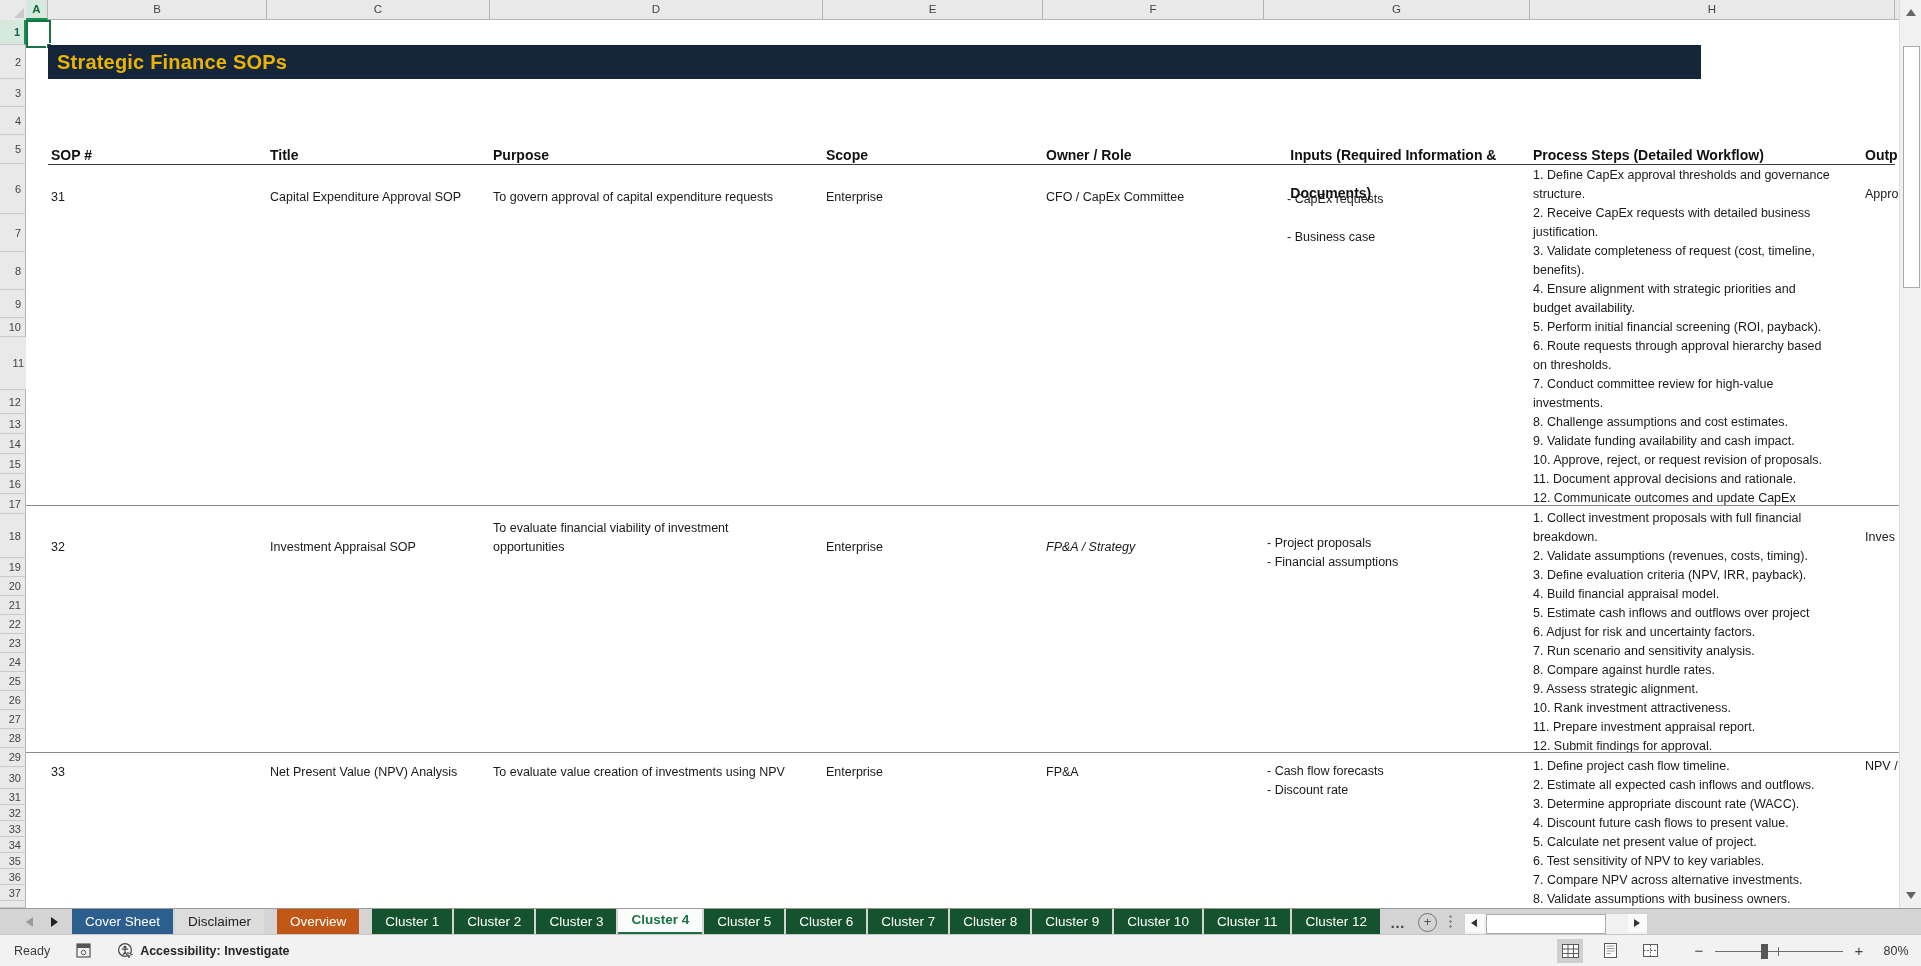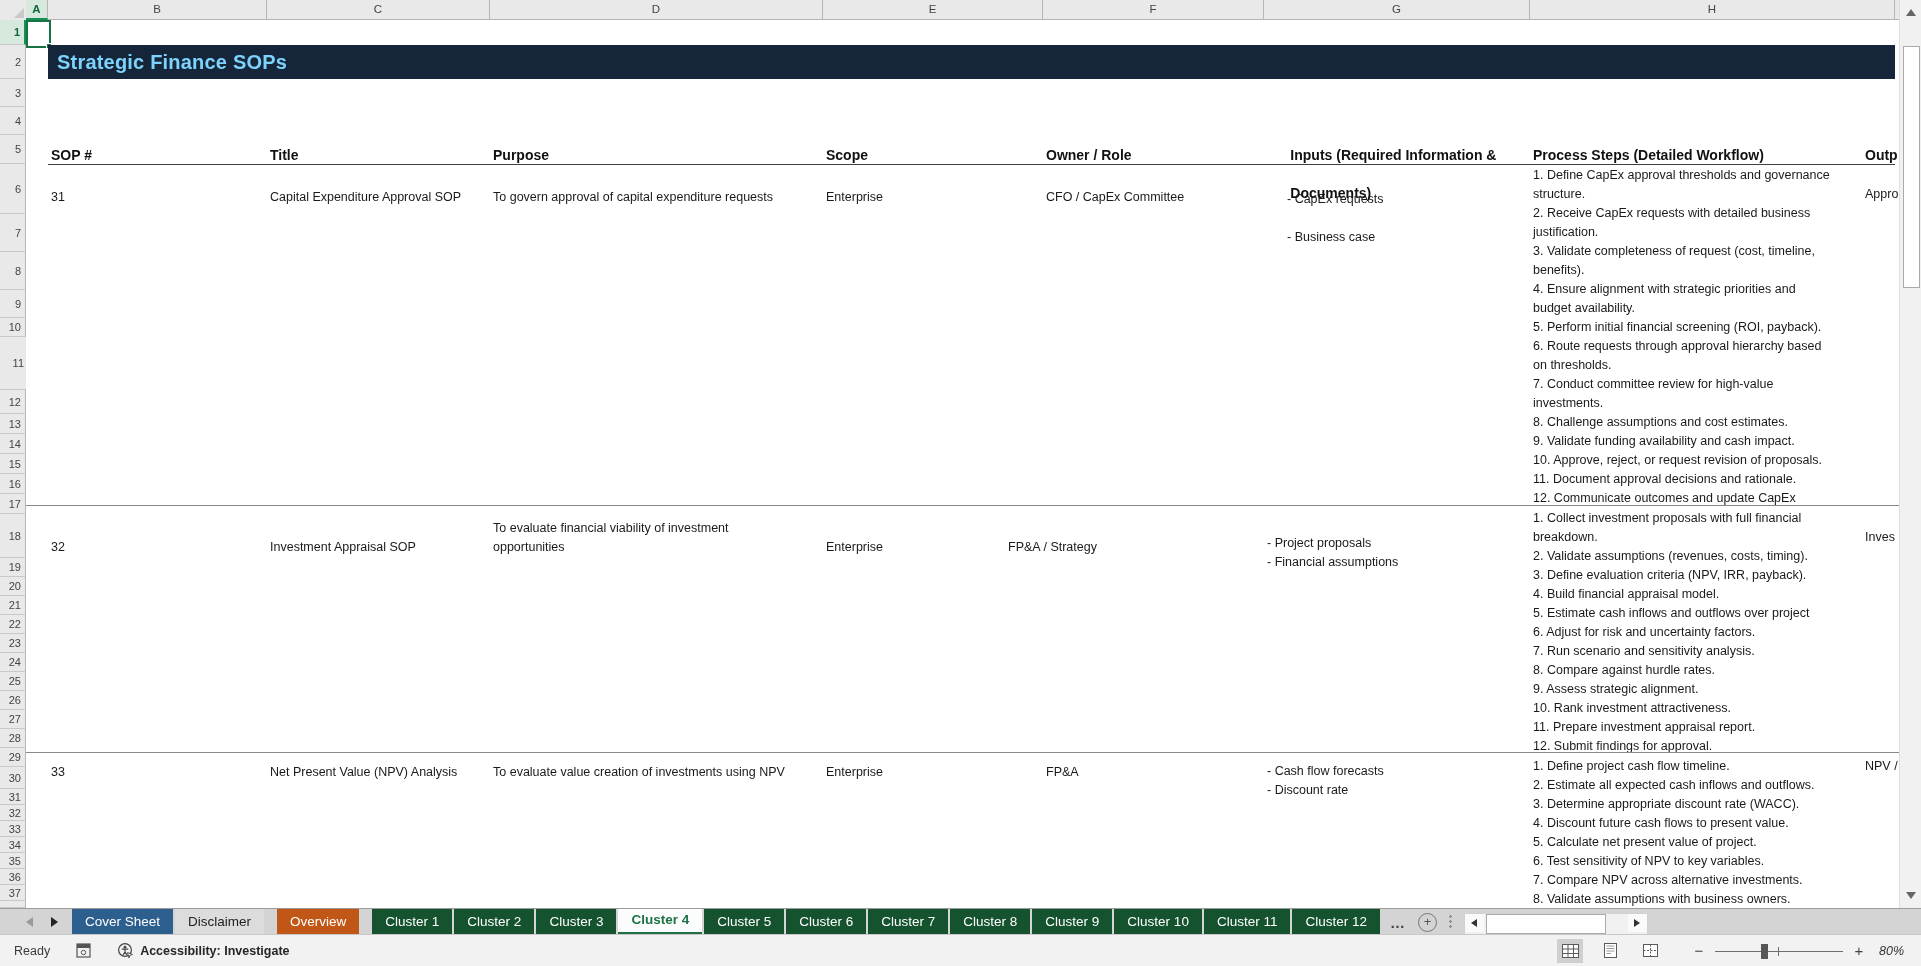--- a/index.html
+++ b/index.html
@@ -16,21 +16,21 @@
   .colh.sel{background:#d7e8de;color:#0e6b39;border-bottom:2px solid #159052;font-weight:bold;}
   .rowgut{position:absolute;left:0;top:20px;width:26px;}
   .rowh{box-sizing:border-box;width:26px;border-bottom:1px solid #c9c9c9;border-right:1px solid #b5b5b5;
         background:#e9e9e9;color:#444;font-size:11px;display:flex;align-items:center;justify-content:flex-end;
         padding-right:4px;}
   .rowh.sel{background:#d7e8de;color:#0e6b39;border-right:2px solid #159052;font-weight:bold;}
   
   .gridbody{position:absolute;left:26px;top:20px;width:1873px;height:888px;background:#fff;overflow:hidden;}
   .selbox{position:absolute;left:0;top:0;width:21px;height:24px;border:2px solid #177245;}
   .selbox:after{content:"";position:absolute;right:-3px;bottom:-3px;width:4px;height:4px;background:#177245;border:1px solid #fff;}
-  .titlebar{position:absolute;left:22px;width:1847px;height:34px;color:#7dd3fc;font-weight:bold;
+  .titlebar{position:absolute;left:22px;width:1653px;height:34px;color:#eab308;font-weight:bold;
             font-size:20px;line-height:34px;padding-left:9px;box-sizing:border-box;letter-spacing:.2px;}
   .subbar{position:absolute;left:22px;width:1847px;height:28px;color:#fff;font-weight:bold;
           font-size:14.5px;line-height:28px;padding-left:9px;box-sizing:border-box;}
   .cell{position:absolute;font-size:12.5px;line-height:19px;color:#1a1a1a;white-space:pre;}
   .hcell{position:absolute;font-size:14px;line-height:19px;color:#111;font-weight:bold;white-space:pre;}
   .hline{position:absolute;left:22px;width:1847px;height:0;border-top:1px solid #404040;}
   .section{position:absolute;left:0;width:1873px;}
   .section.bord{border-top:1px solid #8a8a8a;}
   .section, .section *{box-sizing:border-box;}
   
@@ -70,21 +70,21 @@
   .sb-acc{display:flex;align-items:center;gap:6px;font-weight:bold;color:#262626;}
   .sb-right{position:absolute;right:8px;top:0;height:31px;display:flex;align-items:center;gap:14px;}
   .viewicon{width:26px;height:24px;display:flex;align-items:center;justify-content:center;}
   .viewicon.active{background:#cfcfcf;}
   .zoomwrap{display:flex;align-items:center;gap:10px;margin-left:16px;}
   .zoomtrack{position:relative;width:128px;height:16px;}
   .zoomtrack .line{position:absolute;left:0;right:0;top:8px;height:1px;background:#6e6e6e;}
   .zoomtrack .tick{position:absolute;left:63px;top:4px;width:1px;height:9px;background:#6e6e6e;}
   .zoomtrack .knob{position:absolute;left:46px;top:1px;width:7px;height:15px;background:#565656;}
   .zoomsign{font-size:15px;color:#444;width:12px;text-align:center;}
-  .zoompct{width:34px;text-align:left;color:#333;font-style:italic;}
+  .zoompct{width:34px;text-align:center;color:#333;}
   svg.icn{display:block;}
 </style>
 </head>
 <body>
 
 <div class="app">
 
   <div class="corner"></div>
   <div class="colhdrs">
       <div class="colh sel" style="width: 22px;">A</div>
@@ -182,21 +182,21 @@
 11. Document approval decisions and rationale.
 12. Communicate outcomes and update CapEx</div>
         <div class="cell" style="left: 1839px; top: 21px;">Appro</div>
       </div>
       <div class="section bord" style="top: 485px; height: 247px;">
         <div class="cell" style="left: 25px; top: 32px;">32</div>
         <div class="cell" style="left: 244px; top: 32px;">Investment Appraisal SOP</div>
         <div class="cell" style="left: 467px; top: 13px;">To evaluate financial viability of investment
 opportunities</div>
         <div class="cell" style="left: 800px; top: 32px;">Enterprise</div>
-        <div class="cell" style="left: 982px; top: 32px;">FP&amp;A / Strategy</div>
+        <div class="cell" style="left: 1020px; top: 32px; font-style: italic;">FP&amp;A / Strategy</div>
         <div class="cell" style="left: 1241px; top: 28px;">- Project proposals
 - Financial assumptions</div>
         <div class="cell" style="left: 1507px; top: 3px;">1. Collect investment proposals with full financial
 breakdown.
 2. Validate assumptions (revenues, costs, timing).
 3. Define evaluation criteria (NPV, IRR, payback).
 4. Build financial appraisal model.
 5. Estimate cash inflows and outflows over project
 6. Adjust for risk and uncertainty factors.
 7. Run scenario and sensitivity analysis.

